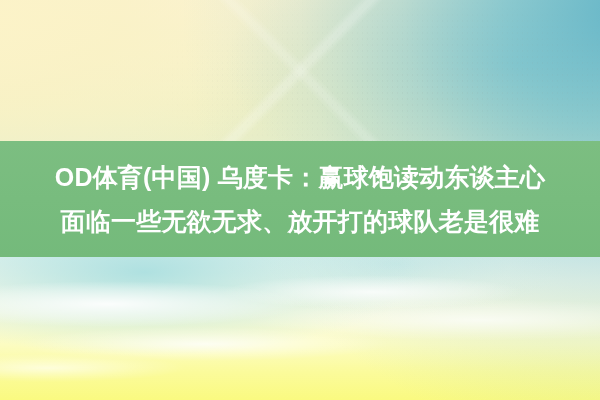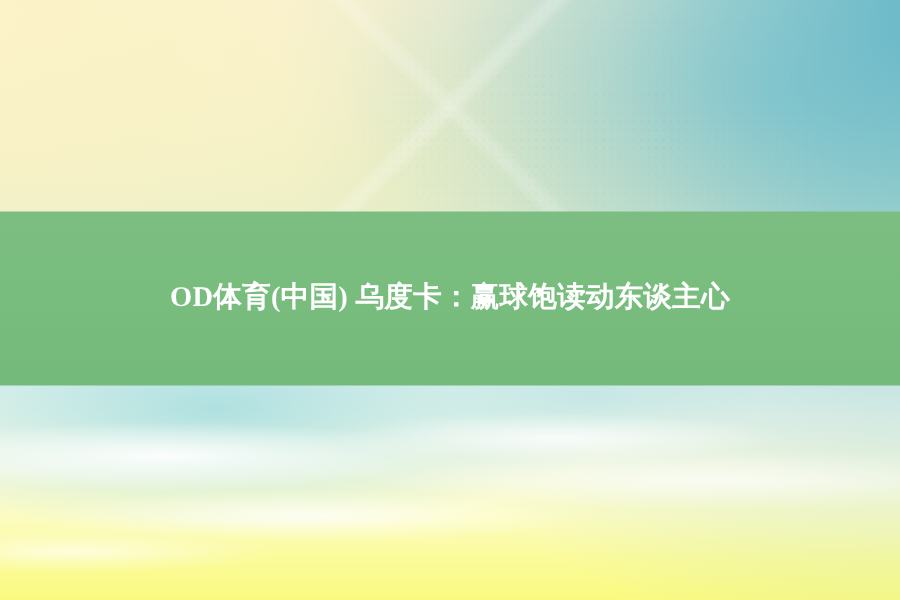--- a/index.html
+++ b/index.html
@@ -110,23 +110,23 @@
     background: linear-gradient(to bottom, #7cbe81 0%, #78bc7e 50%, #74ba7b 100%);
     display: flex;
     flex-direction: column;
     align-items: center;
     justify-content: center;
     box-sizing: border-box;
   }
 
   .headline-line {
     color: #ffffff;
-    font-family: Liberation Serif, serif;
+    font-family: Liberation Sans, sans-serif;
     font-weight: bold;
-    font-size: 19px;
+    font-size: 25px;
     line-height: 44px;
     letter-spacing: 0.2px;
     white-space: nowrap;
     text-align: center;
   }
 </style>
 </head>
 <body>
 
 <div class="stage">
@@ -134,15 +134,16 @@
   <div class="bg-layer bg-base"></div>
   <div class="bg-layer bg-cream"></div>
   <div class="bg-layer bg-teal"></div>
   <div class="bg-layer bg-cyan-haze"></div>
   <div class="bg-layer bg-clouds"></div>
   <div class="bg-layer bg-facets"></div>
   <div class="bg-layer bg-grain"></div>
 
   <div class="banner">
     <div class="headline-line">OD体育(中国) 乌度卡：赢球饱读动东谈主心</div>
+    <div class="headline-line">面临一些无欲无求、放开打的球队老是很难</div>
   </div>
 
 </div>
 
 </body></html>

